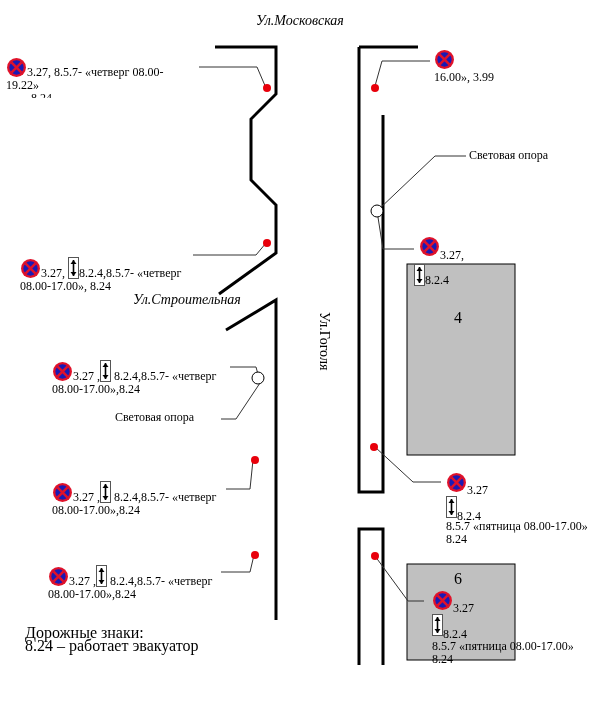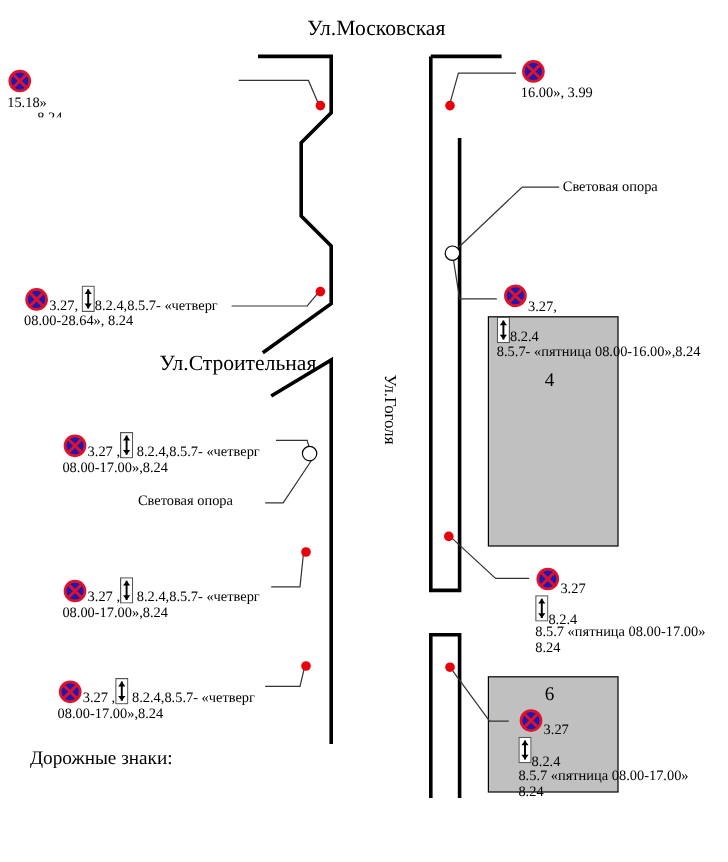--- a/index.html
+++ b/index.html
@@ -1,20 +1,20 @@
 <!DOCTYPE html>
 <html><head>
 <meta charset="utf-8">
 <style>
   html, body { margin: 0; padding: 0; background: #ffffff; }
   body { width: 607px; height: 718px; position: relative; overflow: hidden;
          font-family: "Liberation Serif", serif; color: #000; }
   svg.map { position: absolute; left: 0; top: 0; }
   .lbl { position: absolute; font-size: 12px; line-height: 13px; white-space: nowrap; }
-  .street { position: absolute; font-size: 18px; white-space: nowrap; }
+  .street { position: absolute; font-size: 14px; white-space: nowrap; font-style: italic; }
   .street-v { position: absolute; font-size: 14px; white-space: nowrap;
               transform: rotate(90deg); transform-origin: left top; }
   .num { position: absolute; font-size: 16px; }
   .legend { position: absolute; left: 25px; top: 626px; font-size: 16px; line-height: 13px; }
   .wavy { text-decoration: underline wavy #3b4cc0; text-decoration-thickness: 1px; text-underline-offset: 2px; }
   .sign { display: inline-block; vertical-align: -2px; }
 </style>
 </head>
 <body>
 
@@ -68,61 +68,60 @@
 <div class="num" style="left:454px;top:570px;">6</div>
 
 <div class="lbl" style="left:469px;top:149px;">Световая опора</div>
 <div class="lbl" style="left:115px;top:411px;">Световая опора</div>
 
 <div class="lbl" style="left:6px;top:57px;">
   <svg class="sign" width="21" height="21" viewBox="0 0 20 20">
       <circle cx="10" cy="10" r="9" fill="#e0122a"></circle>
       <circle cx="10" cy="10" r="6.8" fill="#1a1ab4"></circle>
       <path d="M5.2 5.2 L14.8 14.8 M14.8 5.2 L5.2 14.8" stroke="#e0122a" stroke-width="2.4"></path>
-    </svg><br>
-  <span>15.18»</span><br>
+    </svg><span>3.27, 8.5.7- «четверг 08.00-</span><br>
+  <span>19.22»</span><br>
   <span style="display:inline-block;height:6px;overflow:hidden;vertical-align:top;padding-left:25px;">8.24</span>
 </div>
 
 <div class="lbl" style="left:434px;top:49px;">
   <svg class="sign" width="21" height="21" viewBox="0 0 20 20">
       <circle cx="10" cy="10" r="9" fill="#e0122a"></circle>
       <circle cx="10" cy="10" r="6.8" fill="#1a1ab4"></circle>
       <path d="M5.2 5.2 L14.8 14.8 M14.8 5.2 L5.2 14.8" stroke="#e0122a" stroke-width="2.4"></path>
     </svg><br>
   <span>16.00», 3.99</span>
 </div>
 
-<div class="lbl" style="left:20px;top:238px;">
+<div class="lbl" style="left:20px;top:257px;">
   <svg class="sign" width="21" height="21" viewBox="0 0 20 20">
       <circle cx="10" cy="10" r="9" fill="#e0122a"></circle>
       <circle cx="10" cy="10" r="6.8" fill="#1a1ab4"></circle>
       <path d="M5.2 5.2 L14.8 14.8 M14.8 5.2 L5.2 14.8" stroke="#e0122a" stroke-width="2.4"></path>
     </svg><span>3.27, </span><svg class="sign" width="11" height="22" viewBox="0 0 11 22">
       <rect x="0.5" y="0.5" width="10" height="21" fill="#fff" stroke="#555"></rect>
       <path d="M5.5 3 L5.5 19" stroke="#000" stroke-width="1.6"></path>
       <path d="M2.5 7 L5.5 3 L8.5 7 Z M2.5 15 L5.5 19 L8.5 15 Z" fill="#000"></path>
     </svg><span>8.2.4,8.5.7- «четверг</span><br>
-  <span>08.00-28.64», 8.24</span>
+  <span>08.00-17.00», 8.24</span>
 </div>
 
 <div class="lbl" style="left:419px;top:236px;">
   <svg class="sign" width="21" height="21" viewBox="0 0 20 20">
       <circle cx="10" cy="10" r="9" fill="#e0122a"></circle>
       <circle cx="10" cy="10" r="6.8" fill="#1a1ab4"></circle>
       <path d="M5.2 5.2 L14.8 14.8 M14.8 5.2 L5.2 14.8" stroke="#e0122a" stroke-width="2.4"></path>
     </svg><span style="position:relative;top:4px;">3.27,</span>
 </div>
 <div class="lbl" style="left:414px;top:264px;">
   <svg class="sign" width="11" height="22" viewBox="0 0 11 22">
       <rect x="0.5" y="0.5" width="10" height="21" fill="#fff" stroke="#555"></rect>
       <path d="M5.5 3 L5.5 19" stroke="#000" stroke-width="1.6"></path>
       <path d="M2.5 7 L5.5 3 L8.5 7 Z M2.5 15 L5.5 19 L8.5 15 Z" fill="#000"></path>
     </svg><span>8.2.4</span><br>
-  <span>8.5.7- «пятница 08.00-16.00»,8.24</span>
 </div>
 
 <div class="lbl" style="left:52px;top:360px;">
   <svg class="sign" width="21" height="21" viewBox="0 0 20 20">
       <circle cx="10" cy="10" r="9" fill="#e0122a"></circle>
       <circle cx="10" cy="10" r="6.8" fill="#1a1ab4"></circle>
       <path d="M5.2 5.2 L14.8 14.8 M14.8 5.2 L5.2 14.8" stroke="#e0122a" stroke-width="2.4"></path>
     </svg><span>3.27 ,</span><svg class="sign" width="11" height="22" viewBox="0 0 11 22">
       <rect x="0.5" y="0.5" width="10" height="21" fill="#fff" stroke="#555"></rect>
       <path d="M5.5 3 L5.5 19" stroke="#000" stroke-width="1.6"></path>
@@ -182,13 +181,14 @@
         <rect x="0.5" y="0.5" width="10" height="21" fill="#fff" stroke="#555"></rect>
         <path d="M5.5 3 L5.5 19" stroke="#000" stroke-width="1.6"></path>
         <path d="M2.5 7 L5.5 3 L8.5 7 Z M2.5 15 L5.5 19 L8.5 15 Z" fill="#000"></path>
       </svg><span style="position:relative;top:4px;">8.2.4</span></div>
   <div style="margin-top:2px;">8.5.7 «пятница 08.00-17.00»</div>
   <div>8.24</div>
 </div>
 
 <div class="legend">
   <div>Дорожные знаки:</div>
+  <div><span>8.24</span><span> –  </span><span>работает эвакуатор</span></div>
 </div>
 
 </body></html>

